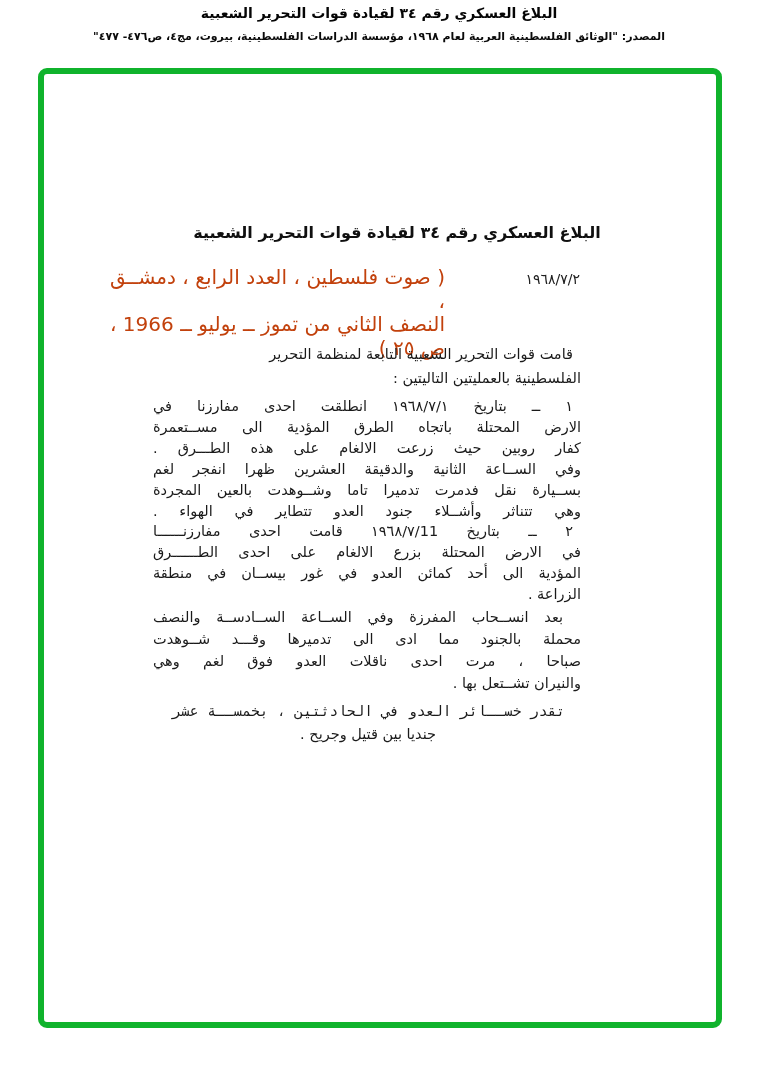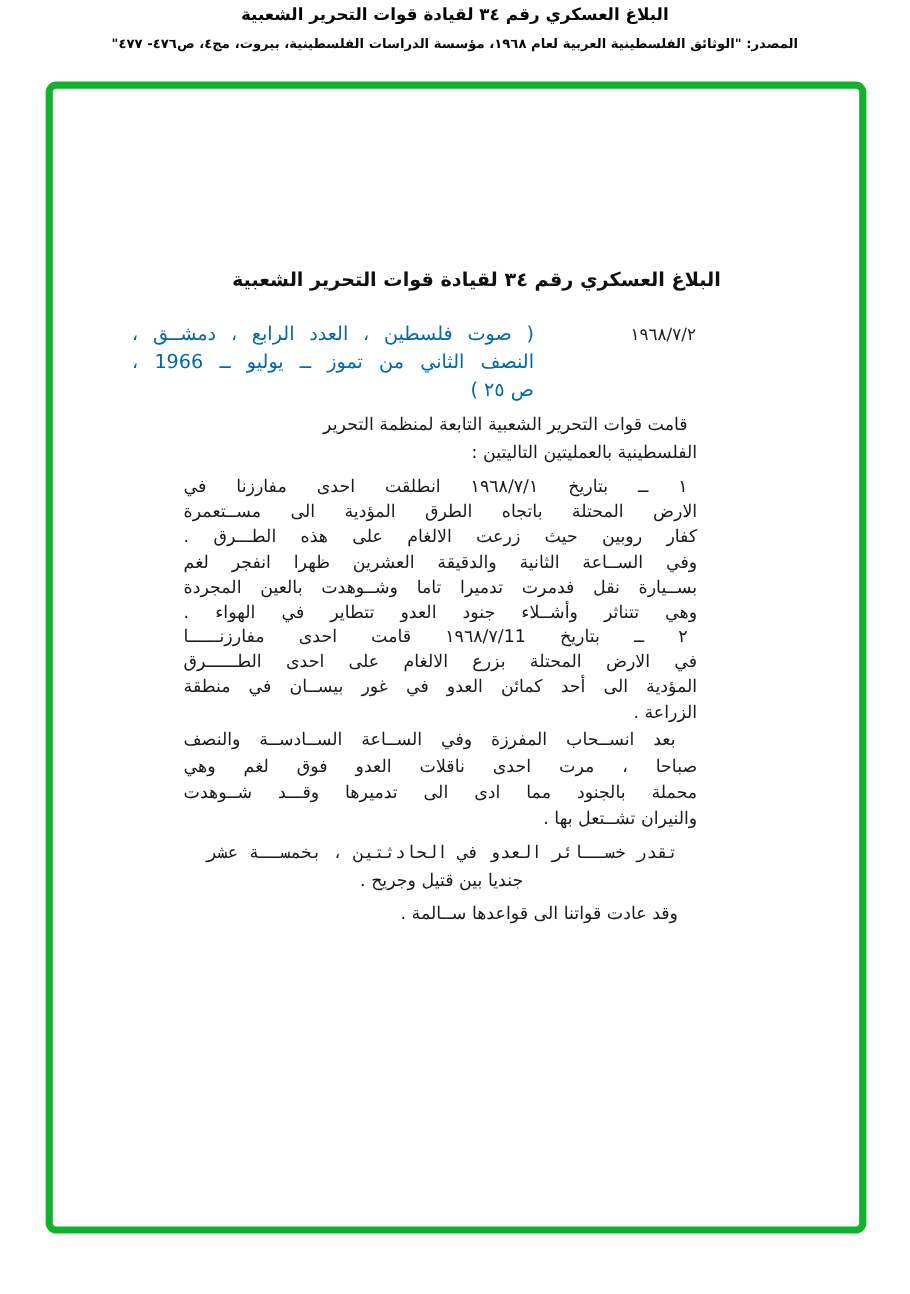--- a/index.html
+++ b/index.html
@@ -32,21 +32,21 @@
     position: absolute; top: 149px; left: 33px; width: 640px;
     text-align: center; direction: rtl;
     font-weight: bold; font-size: 16px; color: #101010;
   }
   .doc-date {
     position: absolute; top: 197px; right: 136px;
     direction: rtl; font-size: 14px; letter-spacing: 2px; color: #202020;
   }
   .doc-citation {
     position: absolute; top: 192px; right: 271px; width: 335px;
-    direction: rtl; font-size: 16px; line-height: 23.5px; color: #0369a1;
+    direction: rtl; font-size: 20px; line-height: 23.5px; color: #c2410c;
   }
   .doc-body {
     position: absolute; left: 0; top: 0; width: 672px; height: 948px; padding-left: 48px;
   }
   .para {
     position: absolute; right: 183px; width: 428px;
     direction: rtl; font-size: 14.5px; color: #1a1a1a;
   }
   .line { text-align: right; }
   .line.fill { text-align: justify; text-align-last: justify; }
@@ -79,25 +79,22 @@
         <div class="line fill">وهي تتناثر وأشــلاء جنود العدو تتطاير في الهواء .</div>
       </div>
     <div class="para" style="top:447px; line-height:21px">
         <div class="line fill" style="margin-right: 8px;">٢ ــ بتاريخ ١٩٦٨/٧/11 قامت احدى مفارزنــــــا</div>
         <div class="line fill">في الارض المحتلة بزرع الالغام على احدى الطــــــرق</div>
         <div class="line fill">المؤدية الى أحد كمائن العدو في غور بيســان في منطقة</div>
         <div class="line">الزراعة .</div>
       </div>
     <div class="para" style="top:532px; line-height:22px">
         <div class="line fill" style="margin-right: 18px;">بعد انســحاب المفرزة وفي الســاعة الســادســة والنصف</div>
+        <div class="line fill">محملة بالجنود مما ادى الى تدميرها وقـــد شــوهدت</div>
         <div class="line fill">صباحا ، مرت احدى ناقلات العدو فوق لغم وهي</div>
-        <div class="line fill">محملة بالجنود مما ادى الى تدميرها وقـــد شــوهدت</div>
         <div class="line">والنيران تشــتعل بها .</div>
       </div>
     <div class="para" style="top:627px; line-height:22px">
         <div class="line" style="margin-right: 16px; font-family: Liberation Mono, monospace;">تقدر خســائر العدو في الحادثتين ، بخمســة عشر</div>
         <div class="line" style="margin-right: 145px;">جنديا بين قتيل وجريح .</div>
       </div>
-    <div class="para" style="top:677px; line-height:22px">
-        <div class="line" style="margin-right: 16px;">وقد عادت قواتنا الى قواعدها ســالمة .</div>
-      </div>
   </div>
 </div>
 
 </body></html>

